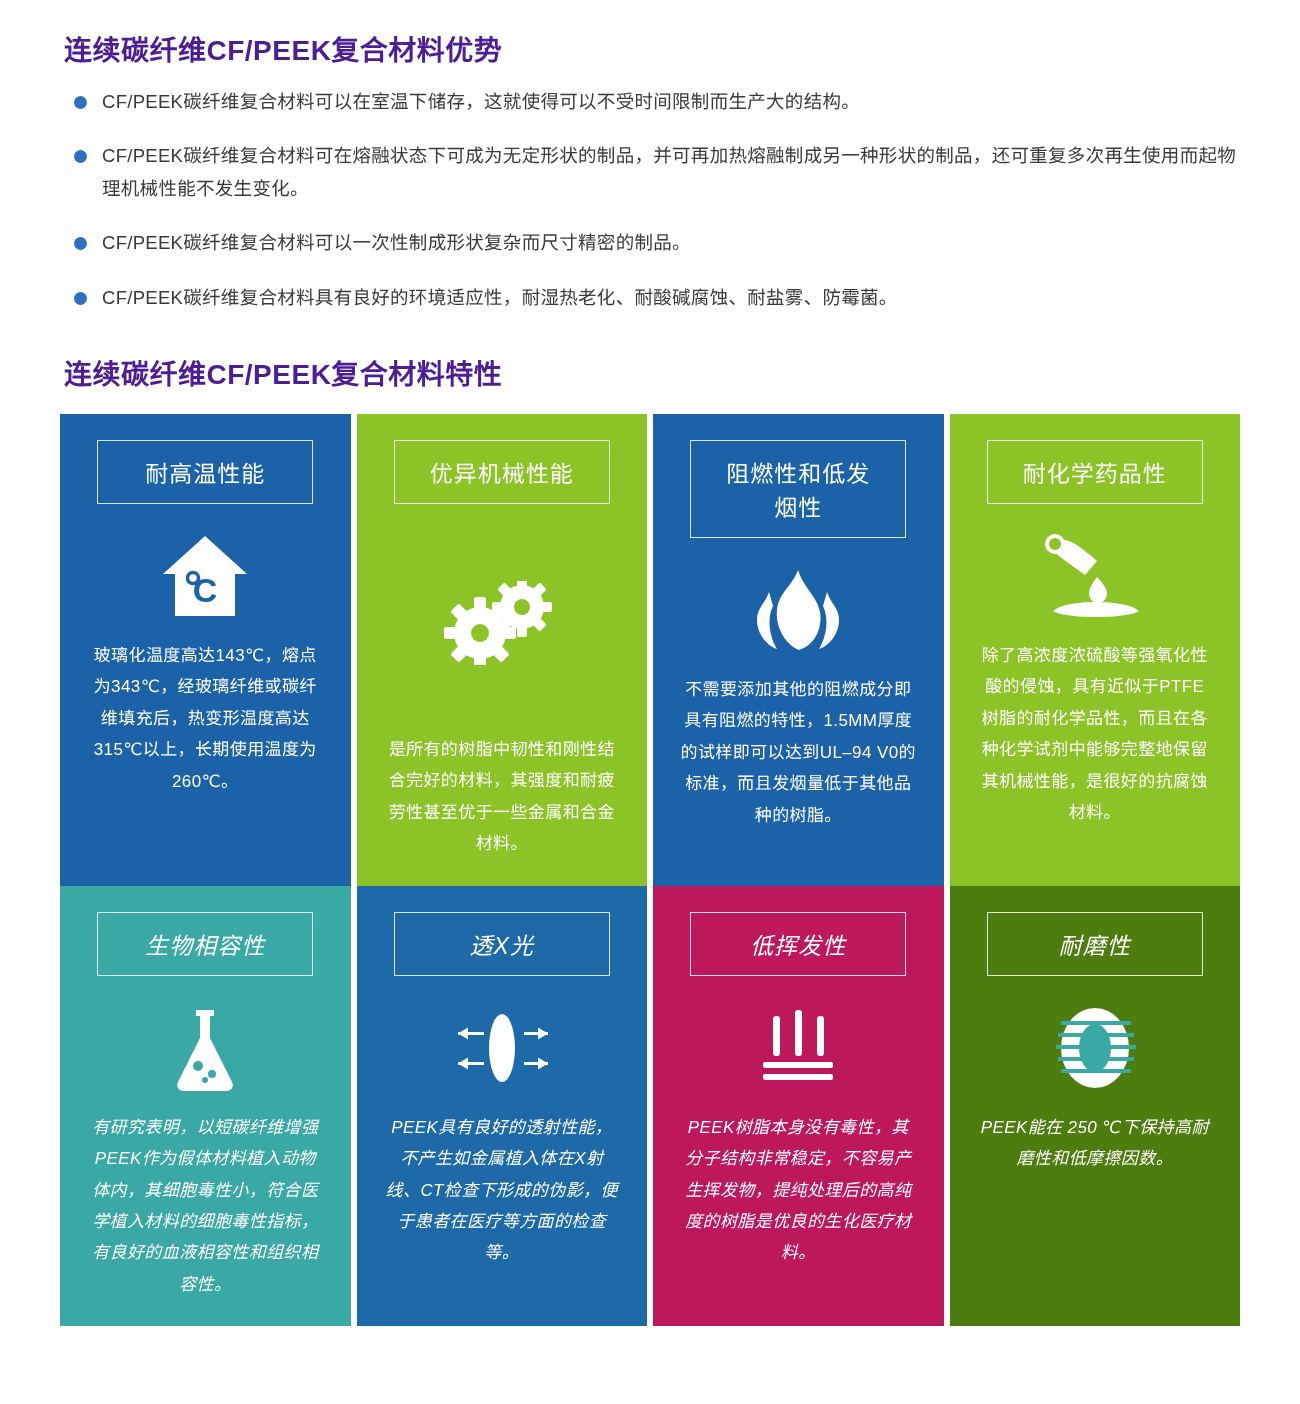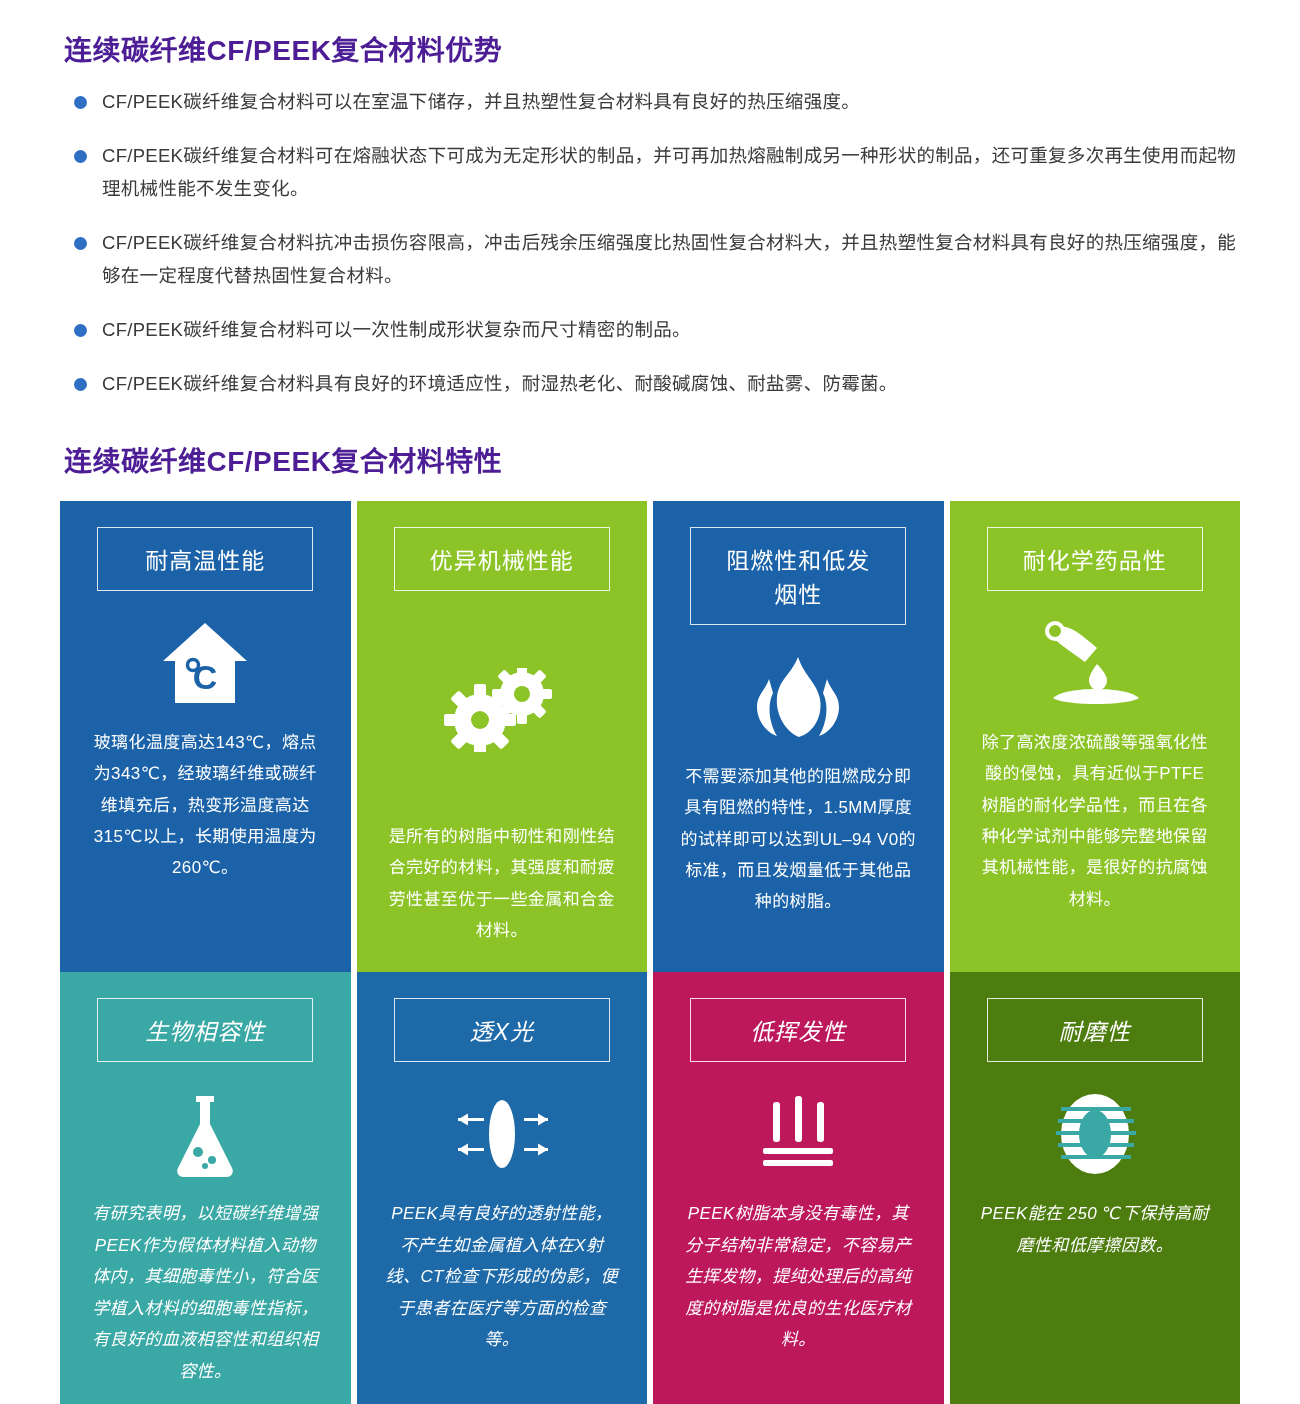--- a/index.html
+++ b/index.html
@@ -109,29 +109,25 @@
 </head>
 <body>
 
 <div class="page">
 
   <h2 class="section-title">连续碳纤维CF/PEEK复合材料优势</h2>
 
   <ul class="bullet-list">
     <li class="bullet-item">
       <span class="bullet-dot"></span>
-      <span>CF/PEEK碳纤维复合材料可以在室温下储存，并且热塑性复合材料具有良好的热压缩强度。</span>
+      <span>CF/PEEK碳纤维复合材料可以在室温下储存，这就使得可以不受时间限制而生产大的结构。</span>
     </li>
     <li class="bullet-item">
       <span class="bullet-dot"></span>
       <span>CF/PEEK碳纤维复合材料可在熔融状态下可成为无定形状的制品，并可再加热熔融制成另一种形状的制品，还可重复多次再生使用而起物理机械性能不发生变化。</span>
-    </li>
-    <li class="bullet-item">
-      <span class="bullet-dot"></span>
-      <span>CF/PEEK碳纤维复合材料抗冲击损伤容限高，冲击后残余压缩强度比热固性复合材料大，并且热塑性复合材料具有良好的热压缩强度，能够在一定程度代替热固性复合材料。</span>
     </li>
     <li class="bullet-item">
       <span class="bullet-dot"></span>
       <span>CF/PEEK碳纤维复合材料可以一次性制成形状复杂而尺寸精密的制品。</span>
     </li>
     <li class="bullet-item">
       <span class="bullet-dot"></span>
       <span>CF/PEEK碳纤维复合材料具有良好的环境适应性，耐湿热老化、耐酸碱腐蚀、耐盐雾、防霉菌。</span>
     </li>
   </ul>

